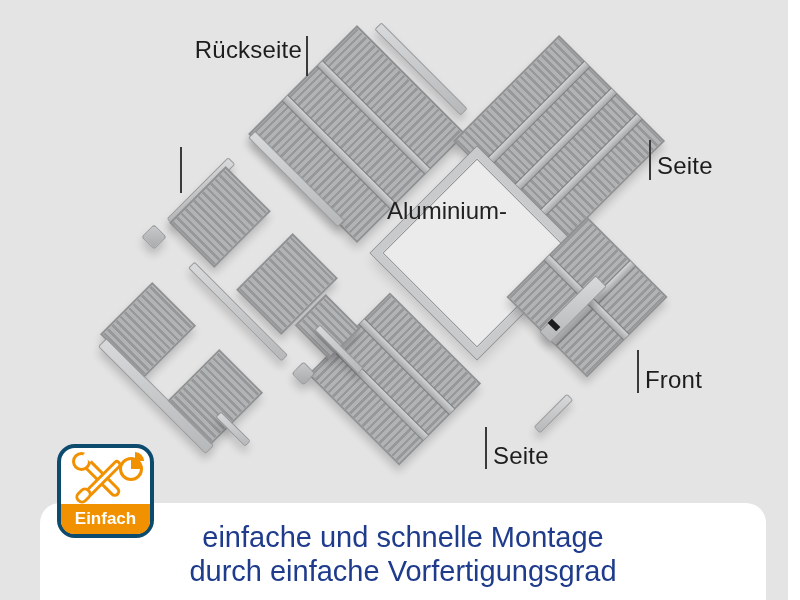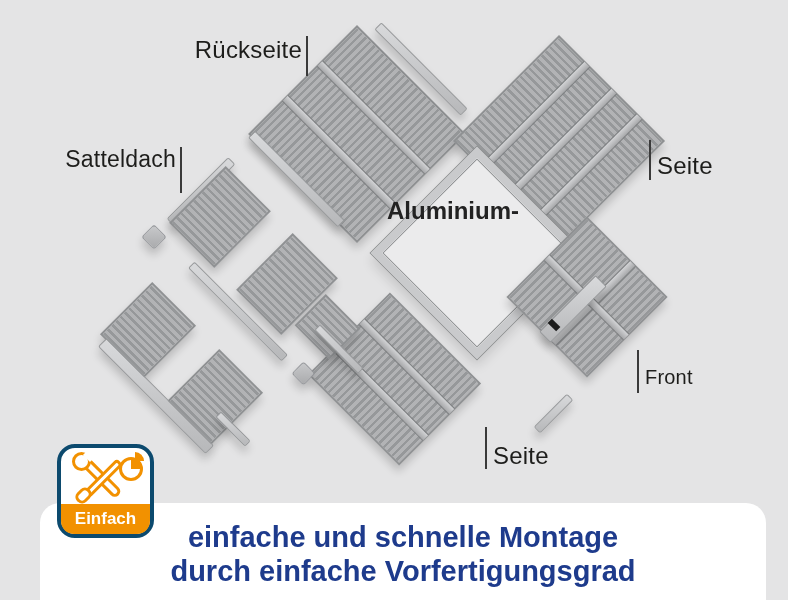--- a/index.html
+++ b/index.html
@@ -16,25 +16,25 @@
   .beamH{position:absolute;left:-1px;right:-1px;height:7px;background:linear-gradient(180deg,#d3d4d6,#a7a8aa);border-top:1px solid #7e8082;border-bottom:1px solid #7e8082;}
   .beamV{position:absolute;top:-1px;bottom:-1px;width:7px;background:linear-gradient(90deg,#d3d4d6,#a7a8aa);border-left:1px solid #7e8082;border-right:1px solid #7e8082;}
 
   
   .frame{position:absolute;transform:rotate(45deg);background:#ebebec;border:8px solid #c9cacc;box-shadow:0 0 0 1px #8e9092,inset 0 0 0 1px #8e9092,5px 6px 12px rgba(0,0,0,.13);}
 
   
   .lbl{position:absolute;color:#1d1d1b;font-size:23px;letter-spacing:.2px;white-space:nowrap;}
   .tick{position:absolute;width:2px;background:#3a3a3a;}
 
-  .boden-lbl{position:absolute;left:387px;top:196px;color:#222;font-size:24px;line-height:29px;font-weight:bold;}
+  .boden-lbl{position:absolute;left:387px;top:196px;color:#222;font-size:24px;line-height:29px;}
 
   
   .caption-panel{position:absolute;left:40px;top:503px;width:726px;height:97px;background:#ffffff;border-radius:20px 20px 0 0;z-index:10;}
-  .caption-text{position:absolute;left:0;right:0;top:17px;text-align:center;color:#1e3b8c;font-size:29px;line-height:34px;font-weight:700;}
+  .caption-text{position:absolute;left:0;right:0;top:17px;text-align:center;color:#1e3b8c;font-size:29px;line-height:34px;font-weight:400;}
 
   
   .badge{position:absolute;left:57px;top:444px;width:97px;height:94px;background:#fff;border:4px solid #0c4a6e;border-radius:18px;z-index:12;box-sizing:border-box;}
   .badge-strip{position:absolute;left:0;right:0;bottom:0;height:30px;background:#f29100;border-radius:0 0 13px 13px;color:#fff;font-weight:700;font-size:17px;text-align:center;line-height:29px;}
   .badge-icons{position:absolute;left:0;top:0;width:89px;height:56px;}
   .tool{position:absolute;background:#fff;border:3px solid #f29100;box-sizing:border-box;}
   .wrench-shaft{left:15px;top:24px;width:50px;height:11px;border-radius:6px;transform:rotate(45deg);}
   .wrench-head{left:11px;top:4px;width:19px;height:19px;border-radius:50%;}
   .wrench-notch{position:absolute;left:24px;top:2px;width:10px;height:10px;background:#fff;transform:rotate(45deg);border:none;}
   .driver-shaft{left:18px;top:26px;width:48px;height:9px;border-radius:4px;transform:rotate(-45deg);}
@@ -86,32 +86,31 @@
   <div class="p panel ribH" style="left:184px;top:360px;width:58px;height:70px;"></div>
   <div class="p plain" style="left:80px;top:390px;width:150px;height:10px;"></div>
   <div class="p plain" style="left:212px;top:425px;width:40px;height:6px;"></div>
   <div class="p panel ribH" style="left:303px;top:305px;width:45px;height:40px;"></div>
   <div class="p plain" style="left:308px;top:345px;width:60px;height:6px;"></div>
   <div class="p cap" style="left:295px;top:365px;width:15px;height:15px;"></div>
 
   <div class="lbl" style="left:152px;top:36px;width:150px;text-align:right;font-size:24px;">Rückseite</div>
   <div class="tick" style="left:306px;top:36px;height:40px;"></div>
 
-  <div class="lbl" style="left:30px;top:146px;width:146px;text-align:right;">Satteldach</div>
   <div class="tick" style="left:180px;top:147px;height:46px;"></div>
 
   <div class="boden-lbl">
     <div>Aluminium-</div>
   </div>
 
   <div class="tick" style="left:649px;top:140px;height:40px;"></div>
   <div class="lbl" style="left:657px;top:152px;font-size:24px;">Seite</div>
 
   <div class="tick" style="left:637px;top:350px;height:43px;"></div>
-  <div class="lbl" style="left:645px;top:366px;font-size:20px;">Front</div>
+  <div class="lbl" style="left:645px;top:366px;font-size:24px;">Front</div>
 
   <div class="tick" style="left:485px;top:427px;height:42px;"></div>
   <div class="lbl" style="left:493px;top:442px;font-size:24px;">Seite</div>
 
   <div class="caption-panel">
     <div class="caption-text">
       <div>einfache und schnelle Montage</div>
       <div>durch einfache Vorfertigungsgrad</div>
     </div>
   </div>

